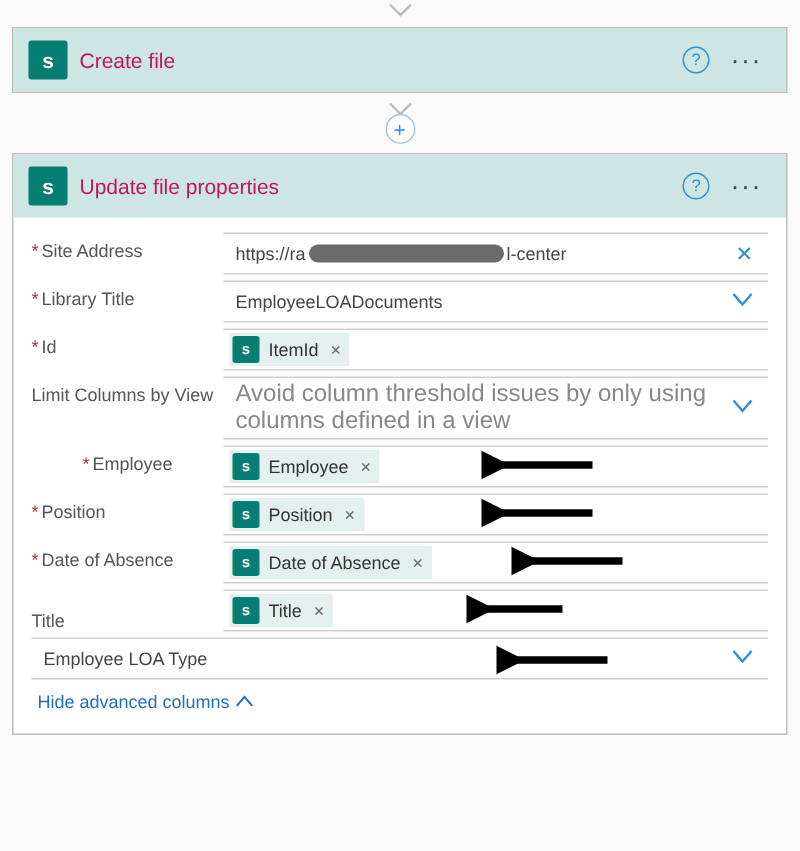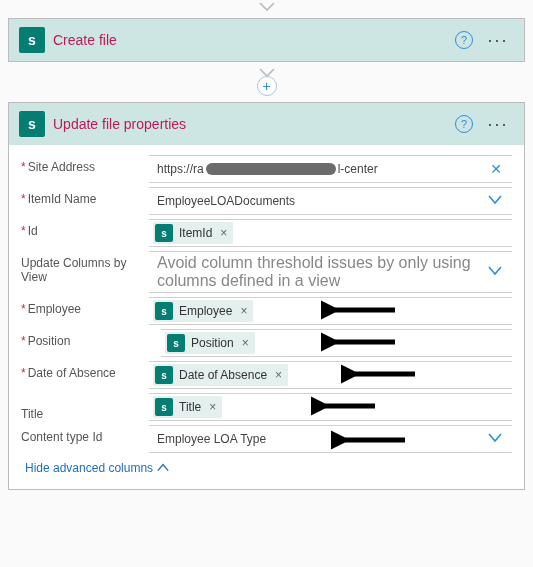--- a/index.html
+++ b/index.html
@@ -215,21 +215,21 @@
       <div class="lbl req">Site Address</div>
       <div class="field wide nolr">
         <span>https://ra</span>
         <span class="censor"></span>
         <span>l-center</span>
         <span class="caret-right x">✕</span>
       </div>
     </div>
 
     <div class="row">
-      <div class="lbl req">ItemId Name</div>
+      <div class="lbl req">Library Title</div>
       <div class="field wide nolr">
         <span>EmployeeLOADocuments</span>
         <span class="caret-right">
           <svg viewBox="0 0 14 10">
               <path d="M1 1 L7 8 L13 1" fill="none" stroke="#2d8ed9" stroke-width="1.6"></path>
             </svg>
         </span>
       </div>
     </div>
 
@@ -238,53 +238,53 @@
       <div class="field nolr">
         <span class="pill">
           <span class="sp-icon sp-icon-sm">s</span>
           <span>ItemId</span>
           <span class="rm">×</span>
         </span>
       </div>
     </div>
 
     <div class="row">
-      <div class="lbl">Update Columns by View</div>
+      <div class="lbl">Limit Columns by View</div>
       <div class="field wide nolr">
         <span class="placeholder" style="font-size:16px">Avoid column threshold issues by only using columns defined in a view</span>
         <span class="caret-right">
           <svg viewBox="0 0 14 10">
               <path d="M1 1 L7 8 L13 1" fill="none" stroke="#2d8ed9" stroke-width="1.6"></path>
             </svg>
         </span>
       </div>
     </div>
 
-    <div class="row" style="position:relative;">
+    <div class="row" style="position:relative;text-align:center;">
       <div class="lbl req">Employee</div>
       <div class="field nolr">
         <span class="pill">
           <span class="sp-icon sp-icon-sm">s</span>
           <span>Employee</span>
           <span class="rm">×</span>
         </span>
       </div>
       <div class="arrow-annot" style="left:300px;top:2px">
         <svg width="76" height="22">
             <defs>
               <marker id="ah1" markerWidth="8" markerHeight="8" refX="1" refY="4" orient="auto">
                 <path d="M8 0 L0 4 L8 8 Z" fill="#000"></path>
               </marker>
             </defs>
             <line x1="74" y1="11" x2="14" y2="11" stroke="#000" stroke-width="5" marker-end="url(#ah1)"></line>
           </svg>
       </div>
     </div>
 
-    <div class="row" style="position:relative;gap:12px;">
+    <div class="row" style="position:relative;">
       <div class="lbl req">Position</div>
       <div class="field nolr">
         <span class="pill">
           <span class="sp-icon sp-icon-sm">s</span>
           <span>Position</span>
           <span class="rm">×</span>
         </span>
       </div>
       <div class="arrow-annot" style="left:300px;top:2px">
         <svg width="76" height="22">
@@ -320,21 +320,20 @@
       </div>
       <div class="arrow-annot" style="left:290px;top:2px">
         <svg width="66" height="22">
             <line x1="64" y1="11" x2="14" y2="11" stroke="#000" stroke-width="5" marker-end="url(#ah1)"></line>
           </svg>
       </div>
     </div>
 
 
     <div class="row" style="position:relative;">
-      <div class="lbl">Content type Id</div>
       <div class="field wide nolr">
         <span>Employee LOA Type</span>
         <span class="caret-right">
           <svg viewBox="0 0 14 10">
               <path d="M1 1 L7 8 L13 1" fill="none" stroke="#2d8ed9" stroke-width="1.6"></path>
             </svg>
         </span>
       </div>
       <div class="arrow-annot" style="left:310px;top:4px">
         <svg width="76" height="22">

